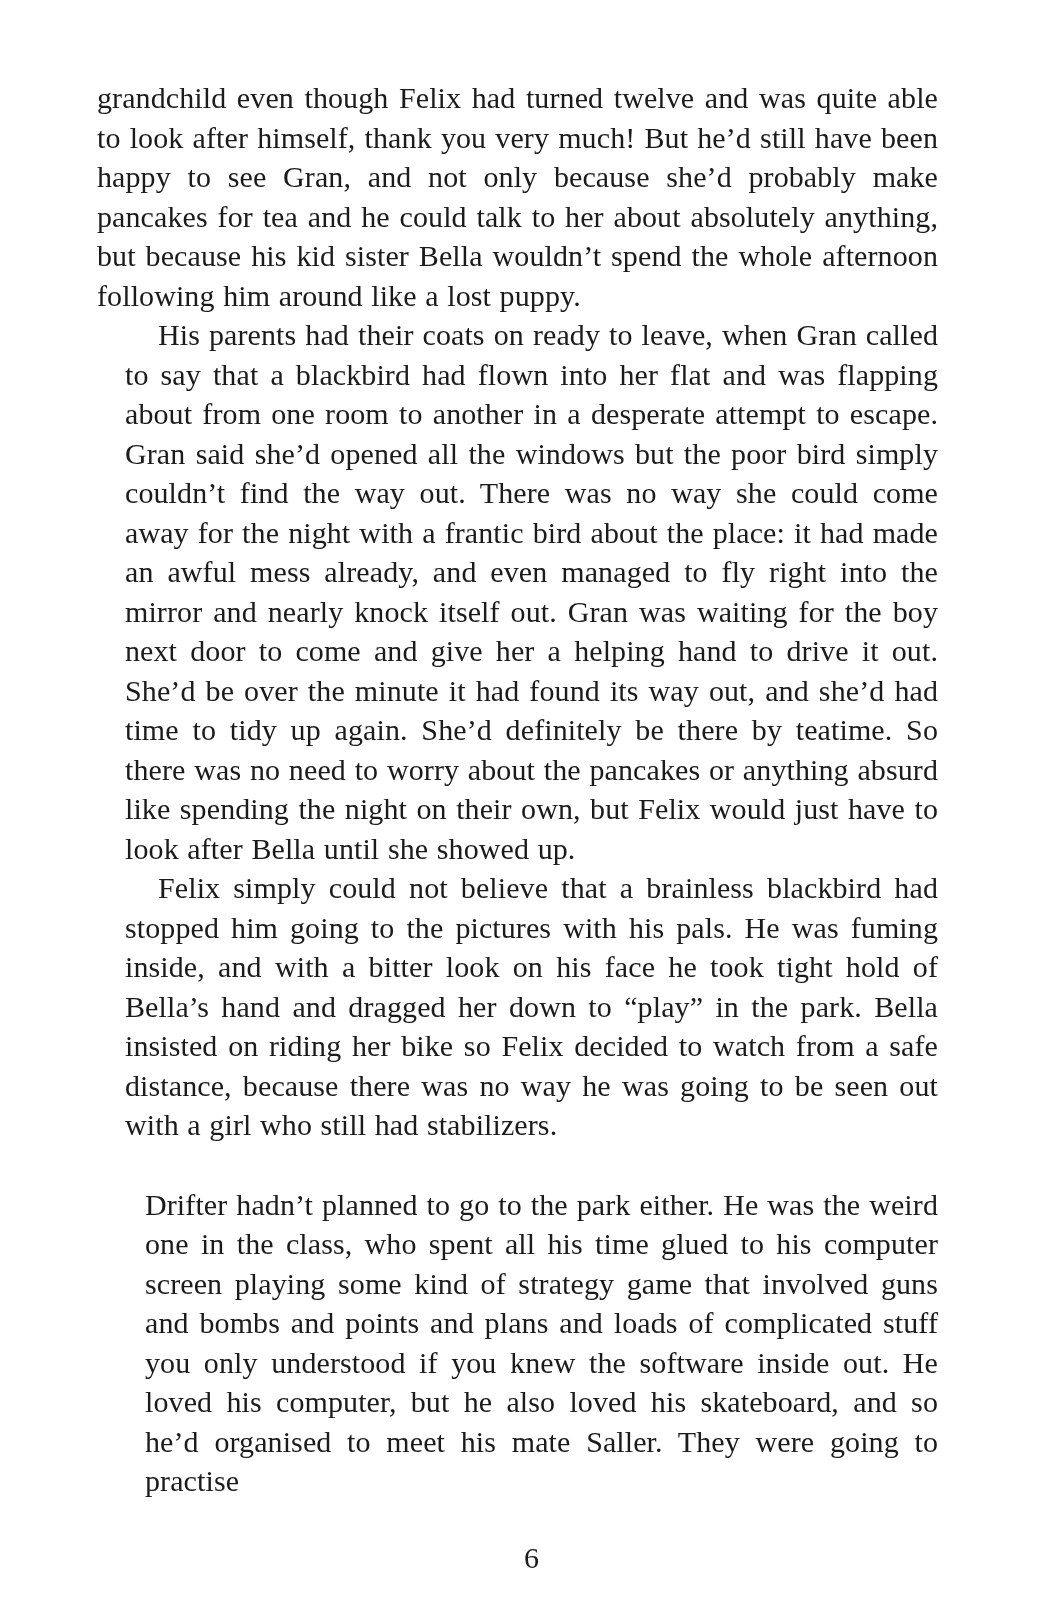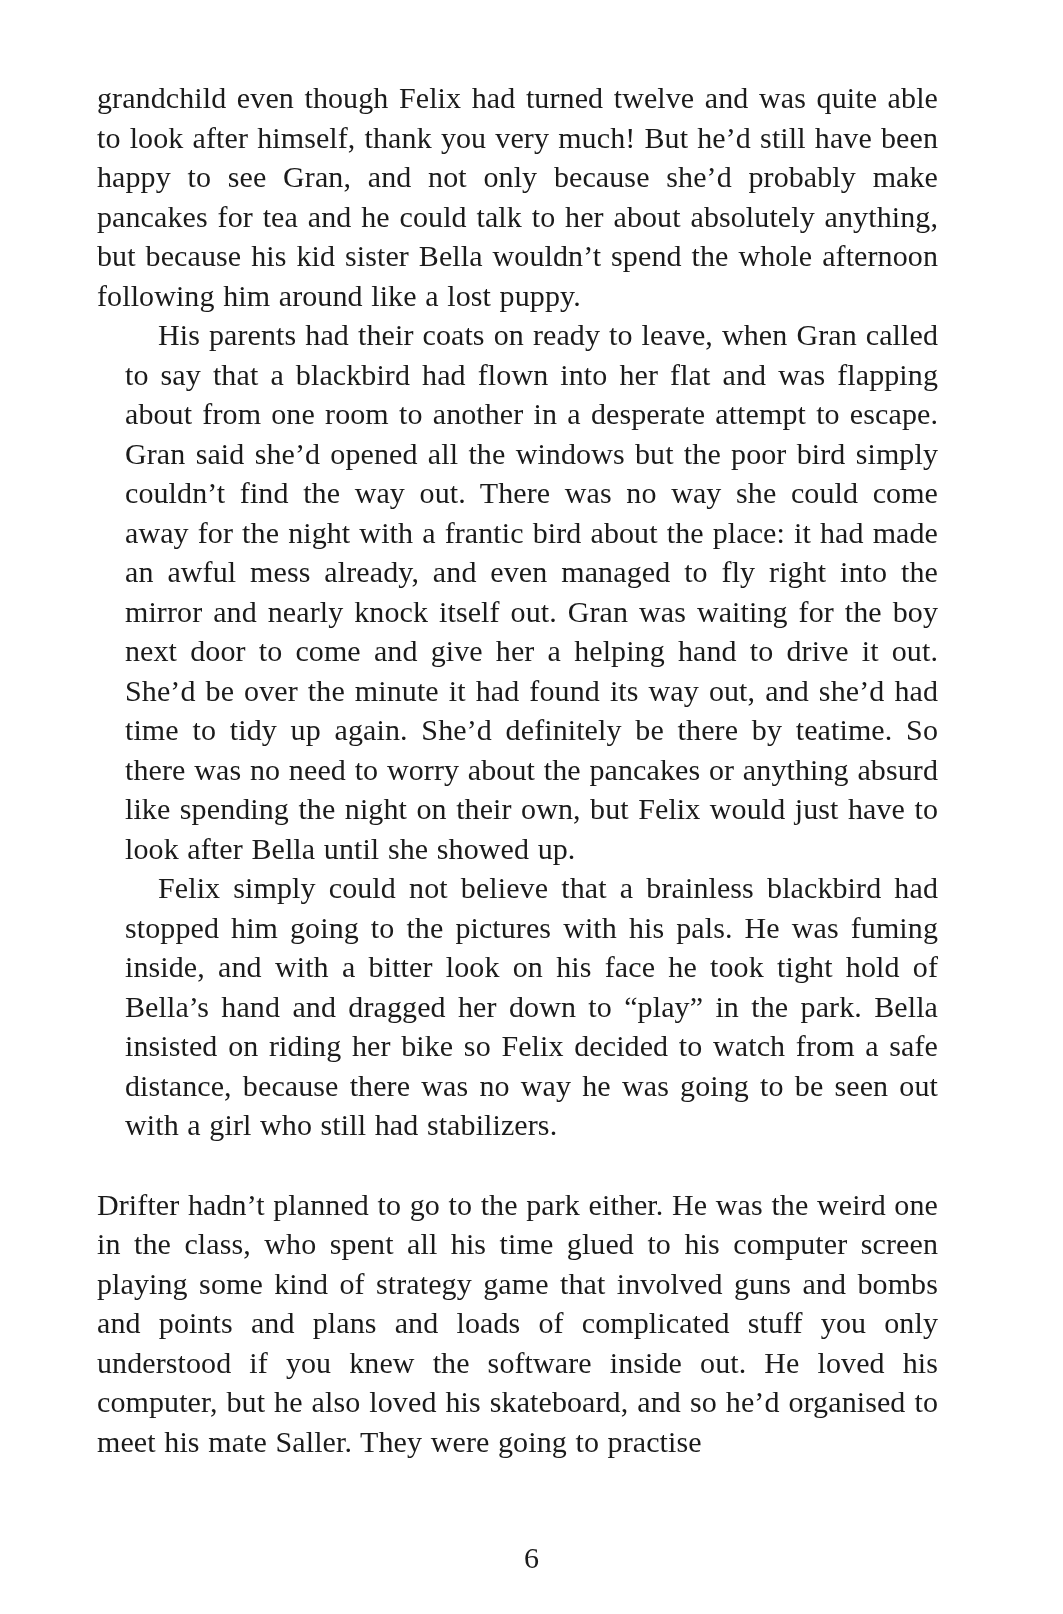--- a/index.html
+++ b/index.html
@@ -36,20 +36,21 @@
     text-align: justify;
     letter-spacing: 0.1px;
     word-spacing: 1px;
   }
   .text-block p.indent {
     text-indent: 33px;
     margin-left: 28px;
   }
   .text-block p.section-start {
     margin-top: 40px;
+    margin-left: 48px;
   }
   .folio {
     position: absolute;
     top: 1538px;
     left: 0;
     width: 1063px;
     text-align: center;
     font-size: 30px;
     line-height: 39.5px;
     color: #1b1b1b;

